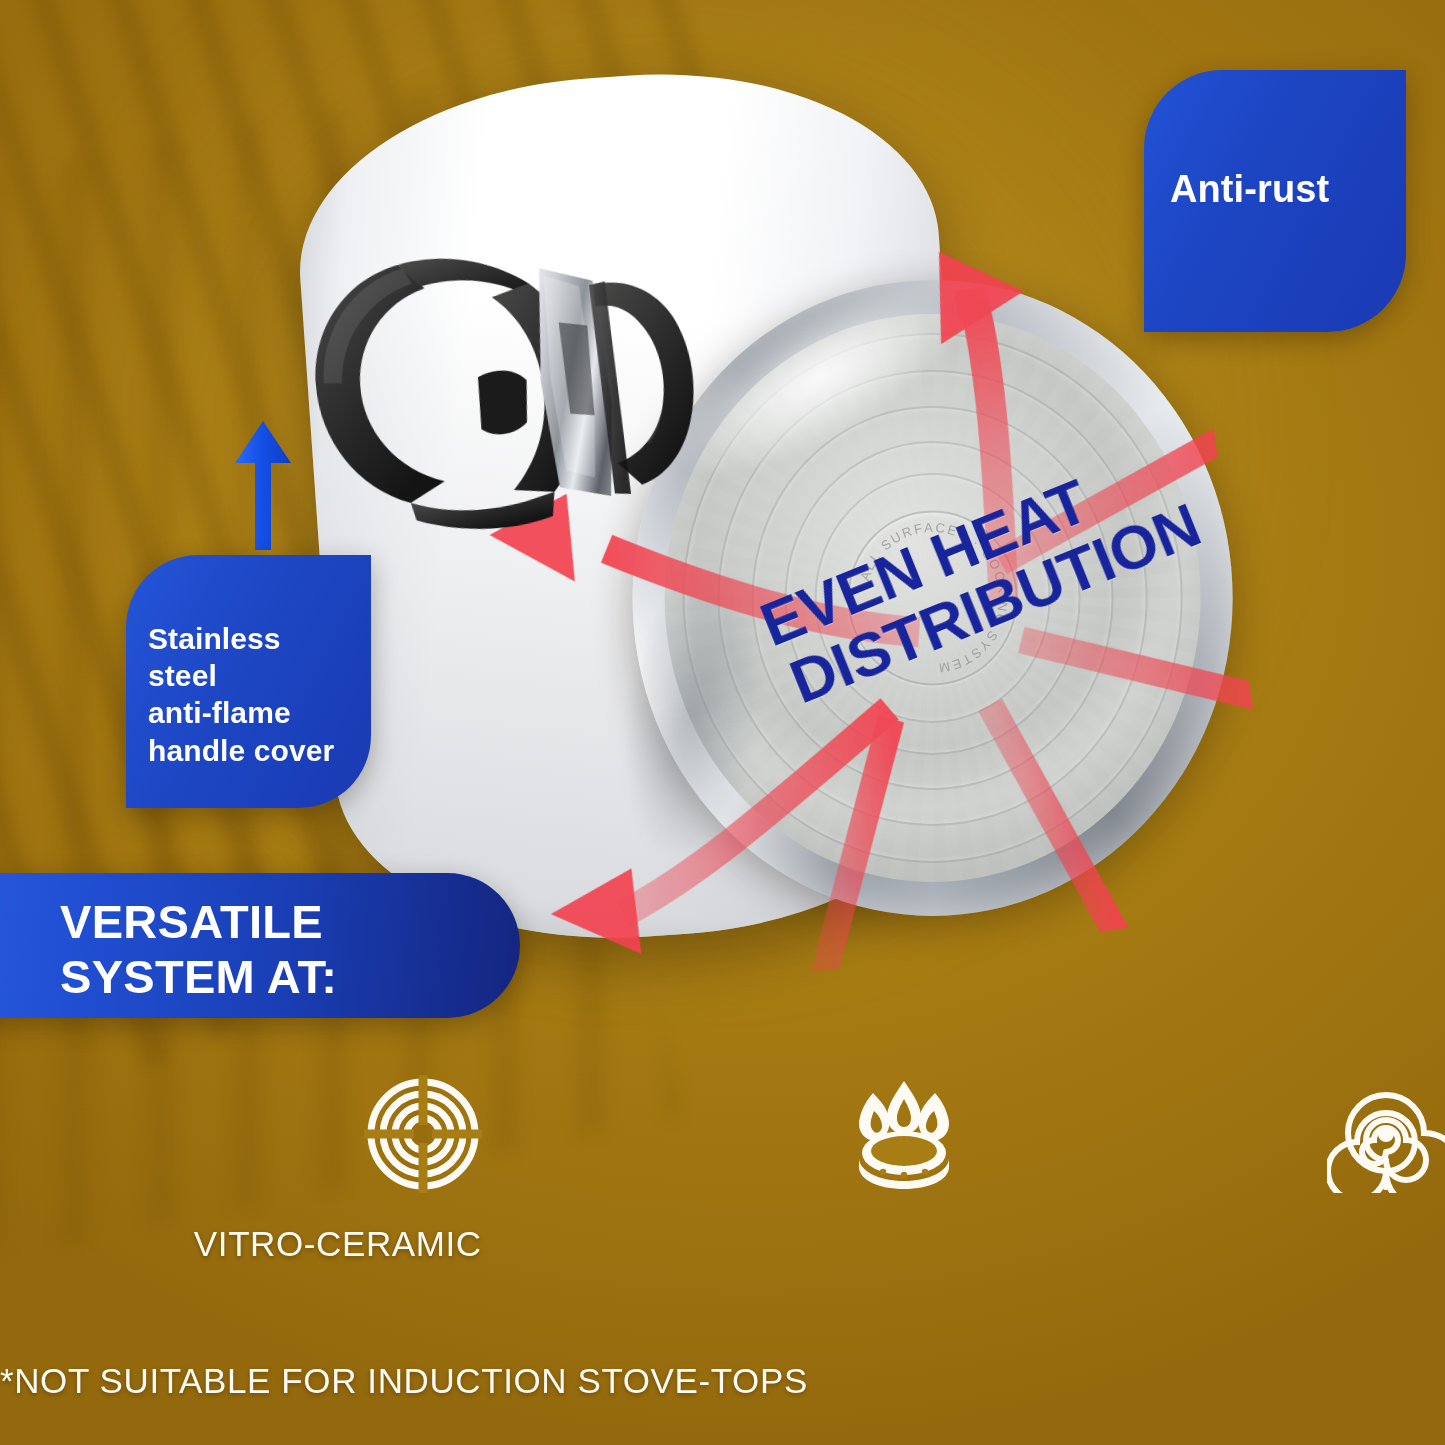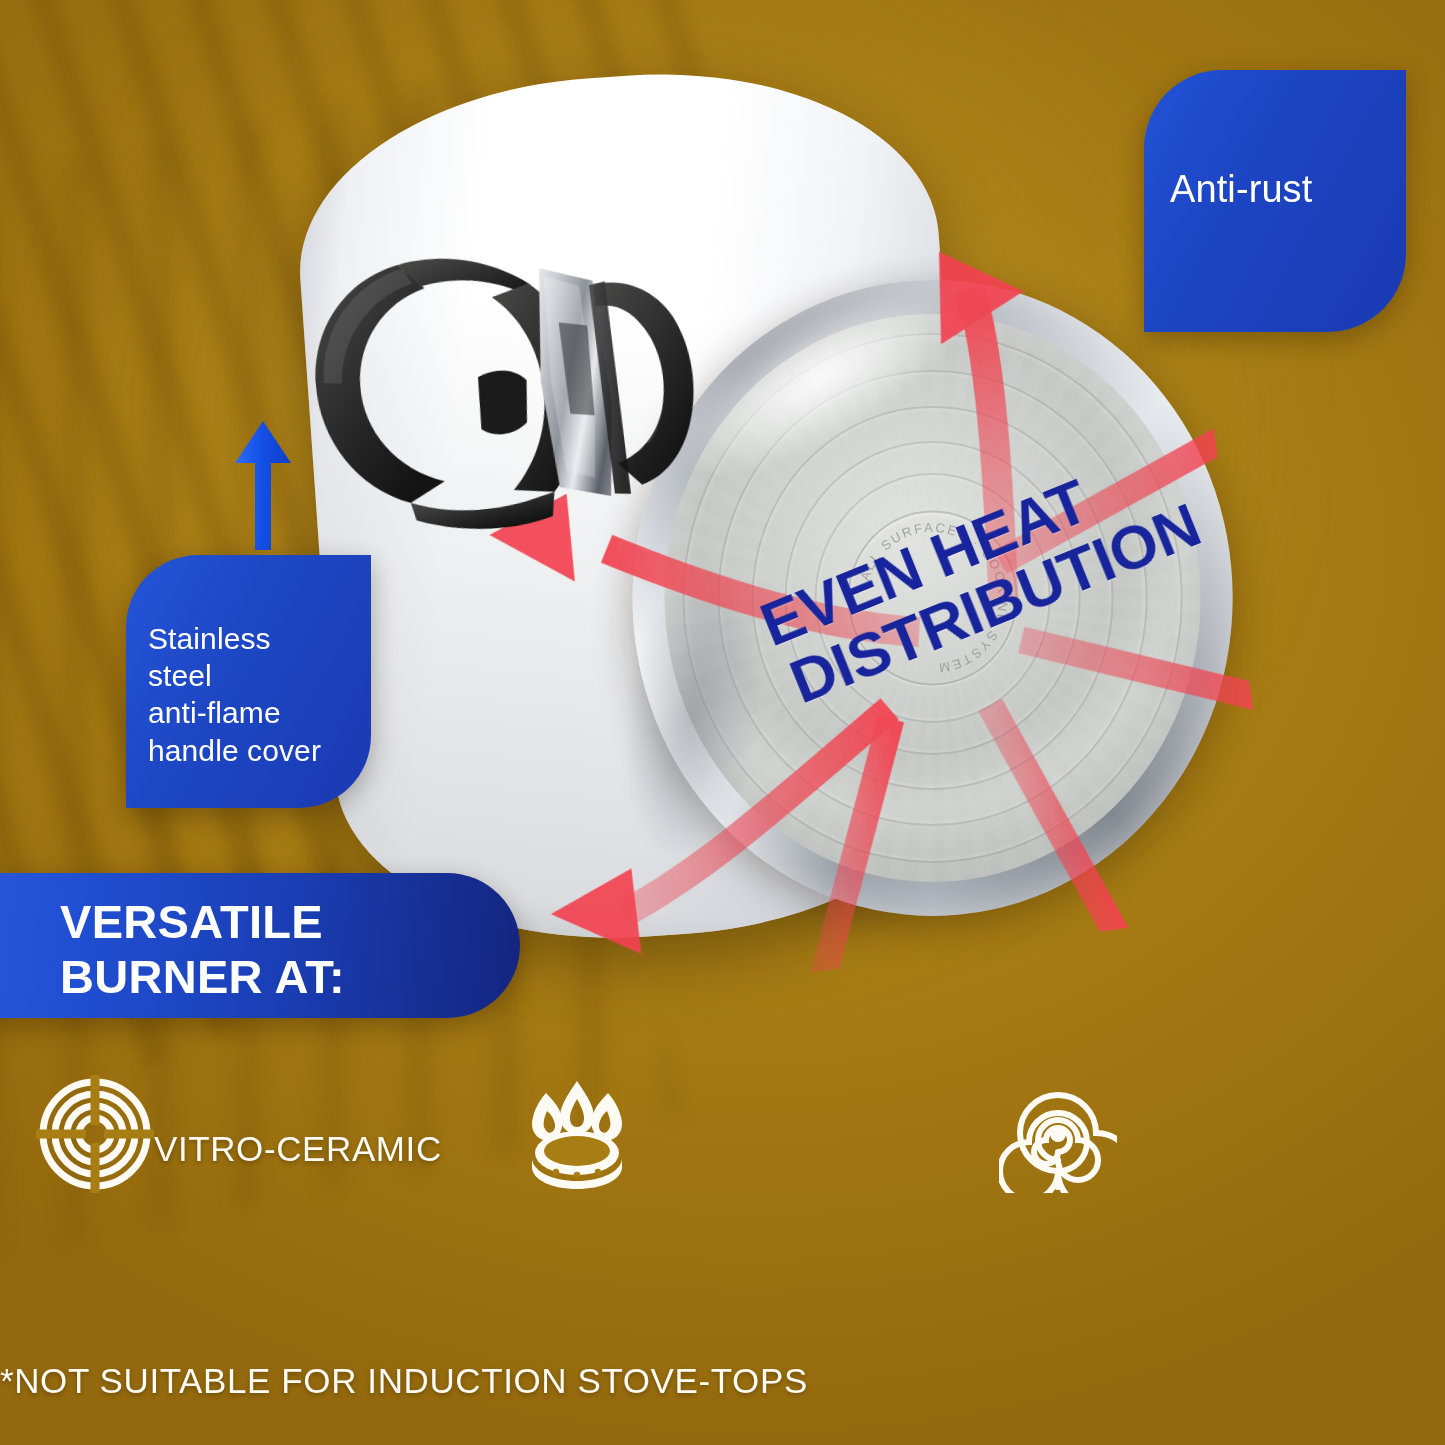--- a/index.html
+++ b/index.html
@@ -193,21 +193,21 @@
     position: absolute;
     left: 22px; top: 155px;
     width: 400px; height: 330px;
     transform: rotate(2deg);
   }
 
   
   .badge {
     position: absolute;
     color: #ffffff;
-    font-weight: 400;
+    font-weight: 700;
     line-height: 1.24;
     box-shadow: 0 8px 26px rgba(30,18,0,0.30);
   }
   .badge-antirust {
     left: 1144px; top: 70px;
     width: 262px; height: 262px;
     border-radius: 78px 0 78px 0;
     background: linear-gradient(118deg, #2253d6 0%, #1d46c4 36%, #1b3fbb 70%, #1a3ab2 100%);
     padding: 96px 0 0 26px;
     font-size: 38px;
@@ -254,23 +254,22 @@
   
   #features {
     position: absolute;
     left: 0; top: 1075px;
     width: 1445px;
     display: flex;
   }
   .feat {
     flex: 1;
     display: flex;
-    flex-direction: row;
-    align-items: center;
-    padding-left: 36px;
+    flex-direction: column;
+    align-items: flex-end;
   }
   .feat-icon {
     width: 118px; height: 118px;
     display: block;
   }
   .feat-label {
     margin-top: 30px;
     color: #fdfbf3;
     font-size: 35px;
     font-weight: 400;
@@ -433,21 +432,21 @@
 
   <div class="badge badge-stainless">
     <div>Stainless</div>
     <div>steel</div>
     <div>anti-flame</div>
     <div>handle cover</div>
   </div>
 
   <div class="badge badge-versatile">
     <div>VERSATILE</div>
-    <div>BURNER AT:</div>
+    <div>SYSTEM AT:</div>
   </div>
 
   <div id="features">
 
     <div class="feat">
       <svg class="feat-icon" viewBox="0 0 118 118">
         <g fill="none" stroke="#fdfbf3" stroke-width="7">
           <circle cx="59" cy="59" r="52"></circle>
           <circle cx="59" cy="59" r="40"></circle>
           <circle cx="59" cy="59" r="28"></circle>

